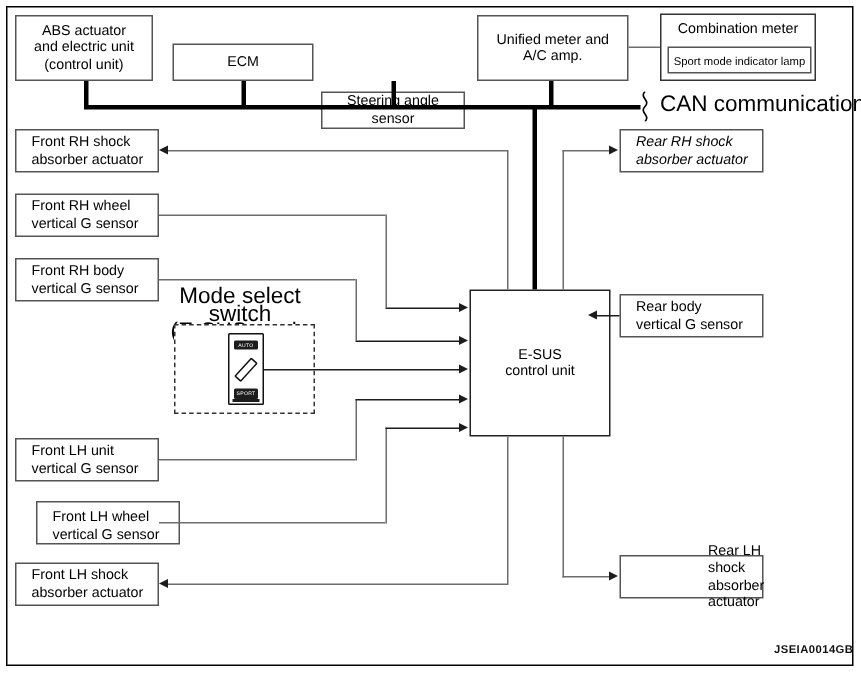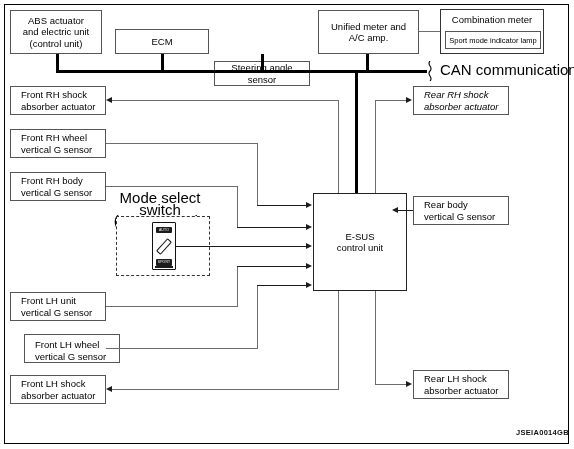--- a/index.html
+++ b/index.html
@@ -156,21 +156,21 @@
     </span>
   </div>
 
   <div class="box left-align" style="left:413px;top:196px;width:96px;height:29px;">
     <span>
       <span>Rear body</span>
       <span>vertical G sensor</span>
     </span>
   </div>
 
-  <div class="box left-align" style="left:413px;top:370px;width:96px;height:29px;">
+  <div class="box left-align" style="left:413px;top:370px;width:96px;height:29px;padding-left:48px;">
     <span>
       <span>Rear LH shock</span>
       <span>absorber actuator</span>
     </span>
   </div>
 
   <div class="label ctr" style="left:108px;top:192px;width:104px;">
     <div>Mode select switch</div>
     <div>(E-SUS mode select)</div>
   </div>

